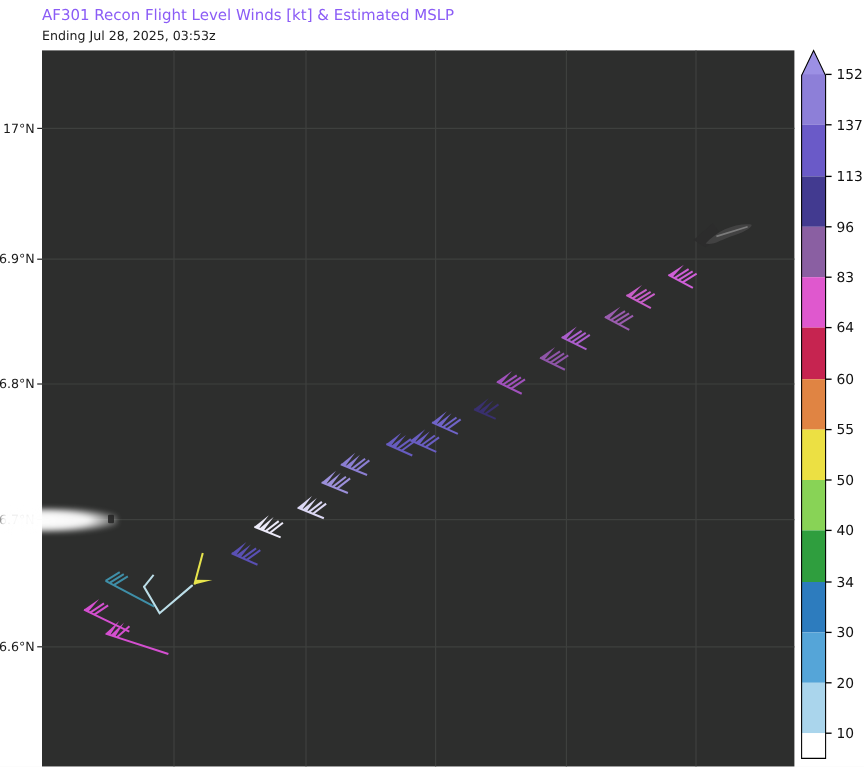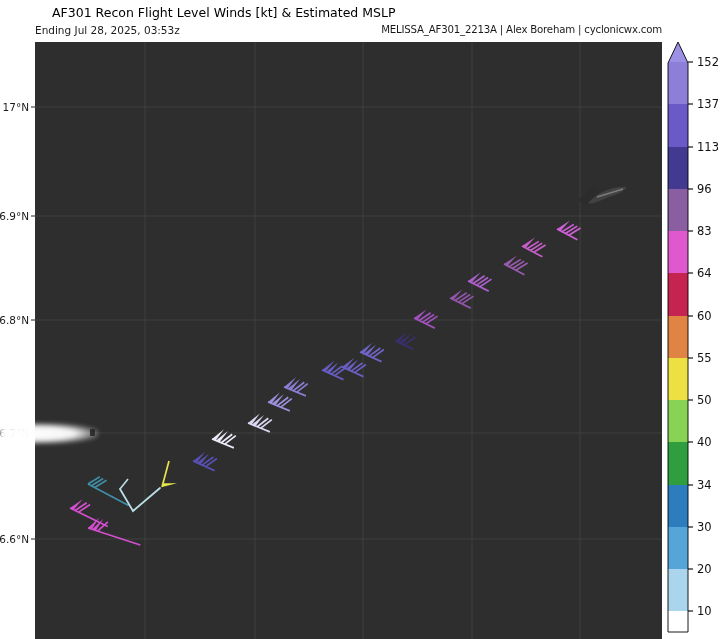--- a/index.html
+++ b/index.html
@@ -1,32 +1,31 @@
 <!DOCTYPE html>
 <html><head>
 <meta charset="utf-8">
 <style>
   html,body{margin:0;padding:0;background:#ffffff;}
   body{width:720px;height:639px;overflow:hidden;font-family:"DejaVu Sans","Liberation Sans",sans-serif;}
   .page{position:relative;width:720px;height:639px;background:#fff;}
-  .title{position:absolute;left:52px;top:5px;font-size:12.5px;color:#000000;white-space:nowrap;}
+  .title{position:absolute;left:35px;top:5px;font-size:12.5px;color:#8b5cf6;white-space:nowrap;}
   .sub-left{position:absolute;left:35px;top:24px;font-size:10.5px;color:#1a1a1a;white-space:nowrap;}
   .sub-right{position:absolute;right:58px;top:24px;font-size:10.2px;color:#1a1a1a;white-space:nowrap;letter-spacing:-0.2px;}
   .chart-svg{position:absolute;left:0;top:0;}
   .smudge{position:absolute;pointer-events:none;filter:blur(2px);
     background:radial-gradient(ellipse at 35% 50%, rgba(255,255,255,1) 0%, rgba(255,255,255,0.95) 45%, rgba(255,255,255,0) 78%);}
   .smudge-tip{position:absolute;width:5px;height:7px;background:#222;border-radius:1px;opacity:.85;pointer-events:none;}
 </style>
 </head>
 <body>
 
 <div class="page">
   <div class="title">AF301 Recon Flight Level Winds [kt] &amp; Estimated MSLP</div>
   <div class="sub-left">Ending Jul 28, 2025, 03:53z</div>
-  <div class="sub-right">MELISSA_AF301_2213A | Alex Boreham | cyclonicwx.com</div>
   <svg id="map-svg" class="chart-svg" width="720" height="639" viewBox="0 0 720 639">
       <rect x="35" y="42" width="627" height="597" fill="#2d2e2d"></rect>
       <g stroke="#3e403e" stroke-width="1">
         <line x1="145" y1="42" x2="145" y2="639"></line>
         <line x1="255" y1="42" x2="255" y2="639"></line>
         <line x1="363" y1="42" x2="363" y2="639"></line>
         <line x1="472" y1="42" x2="472" y2="639"></line>
         <line x1="580" y1="42" x2="580" y2="639"></line>
         <line x1="35" y1="107" x2="662" y2="107"></line>
         <line x1="35" y1="216" x2="662" y2="216"></line>

